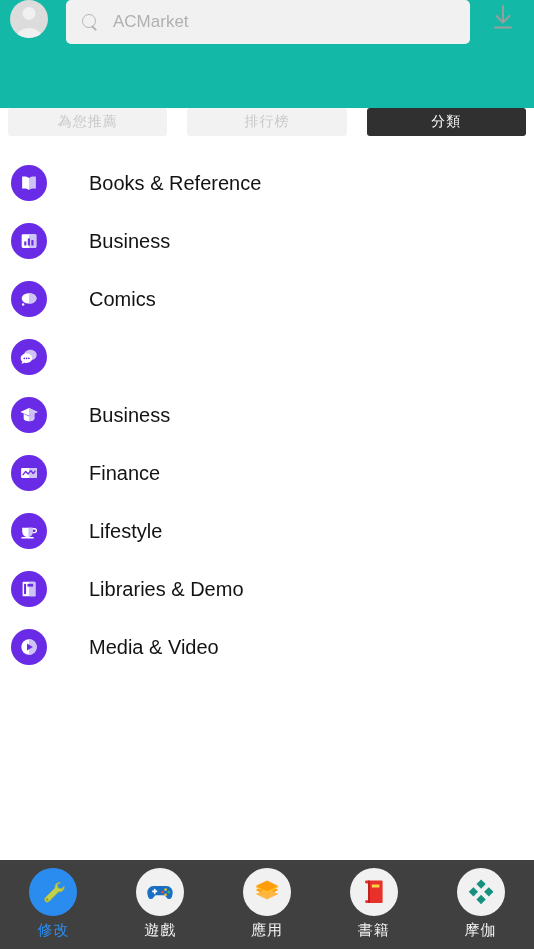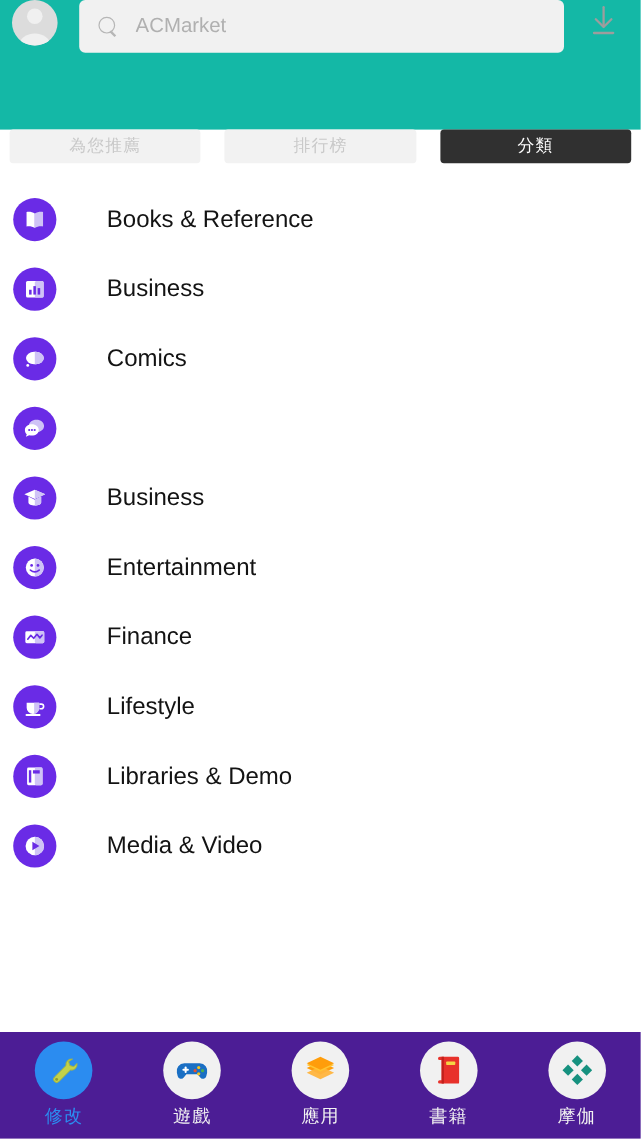--- a/index.html
+++ b/index.html
@@ -177,21 +177,21 @@
     white-space: nowrap;
   }
 
   
   .bottomnav {
     flex: 0 0 89px;
     height: 89px;
     display: flex;
     align-items: flex-start;
     padding-top: 8px;
-    background: #4c1d95;
+    background: #404040;
   }
   .navitem {
     flex: 1 1 0;
     display: flex;
     flex-direction: column;
     align-items: center;
     cursor: pointer;
   }
   .navitem .badge {
     width: 48px;
@@ -304,32 +304,20 @@
         <svg width="22" height="22" viewBox="0 0 24 24" aria-hidden="true">
           <path d="M12 4.4 L21.5 8.6 L12 12.8 L2.5 8.6 Z" fill="#ffffff"></path>
           <path d="M12 4.4 L21.5 8.6 L12 12.8 Z" fill="#cfc3f6"></path>
           <path d="M6.2 10.6 V16 c0 1.5 2.6 2.8 5.8 2.8 c3.2 0 5.8 -1.3 5.8 -2.8 v-5.4 L12 13.6 Z" fill="#ffffff"></path>
           <path d="M12 13.6 l5.8 -3 V16 c0 1.5 -2.6 2.8 -5.8 2.8 Z" fill="#cfc3f6"></path>
         </svg>
       </span>
       <span class="label">Business</span>
     </div>
 
-    <div class="row">
-      <span class="ic">
-        <svg width="22" height="22" viewBox="0 0 24 24" aria-hidden="true">
-          <circle cx="12" cy="12" r="8.2" fill="#ffffff"></circle>
-          <path d="M12 3.8 a8.2 8.2 0 0 1 0 16.4 Z" fill="#cfc3f6"></path>
-          <circle cx="9.1" cy="10" r="1.25" fill="#6a2be6"></circle>
-          <circle cx="14.9" cy="10" r="1.25" fill="#6a2be6"></circle>
-          <path d="M8 14.2 q4 3.2 8 0" stroke="#6a2be6" stroke-width="1.5" fill="none" stroke-linecap="round"></path>
-        </svg>
-      </span>
-      <span class="label">Entertainment</span>
-    </div>
 
     <div class="row">
       <span class="ic">
         <svg width="22" height="22" viewBox="0 0 24 24" aria-hidden="true">
           <rect x="3.4" y="6.6" width="17.2" height="10.8" rx="1.3" fill="#ffffff"></rect>
           <rect x="12" y="6.6" width="8.6" height="10.8" rx="1.3" fill="#cfc3f6"></rect>
           <path d="M5.6 13.8 L8.4 10.3 L11 13 L14 9.4 L16.6 12.6 L18.6 10.2" stroke="#6a2be6" stroke-width="1.5" fill="none" stroke-linejoin="round" stroke-linecap="round"></path>
         </svg>
       </span>
       <span class="label">Finance</span>

